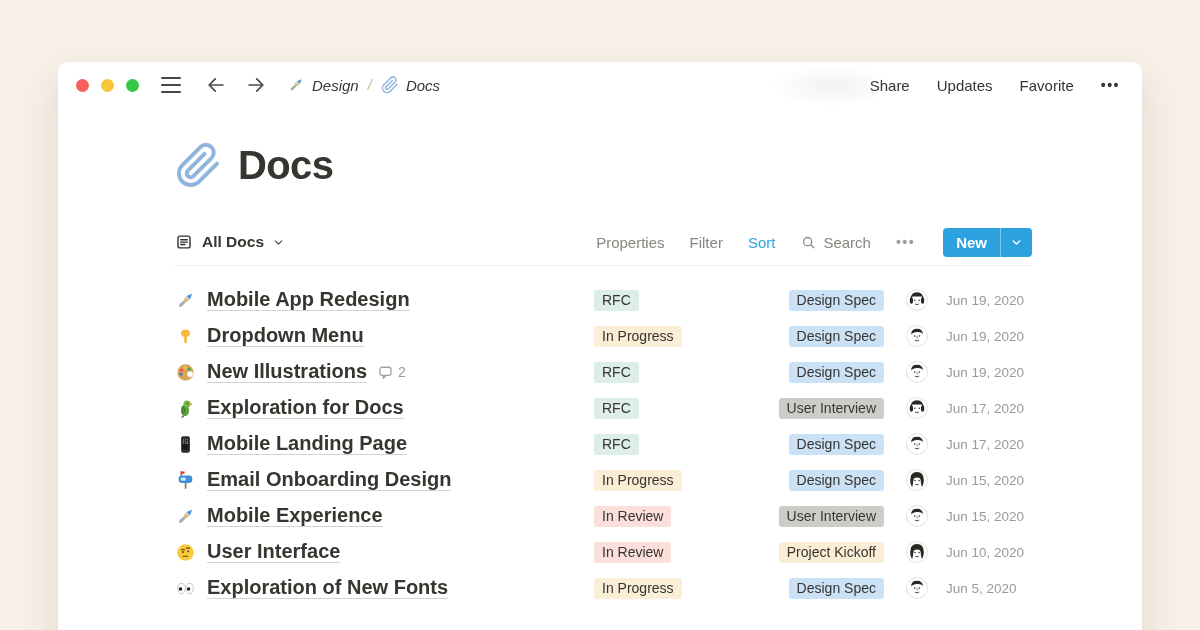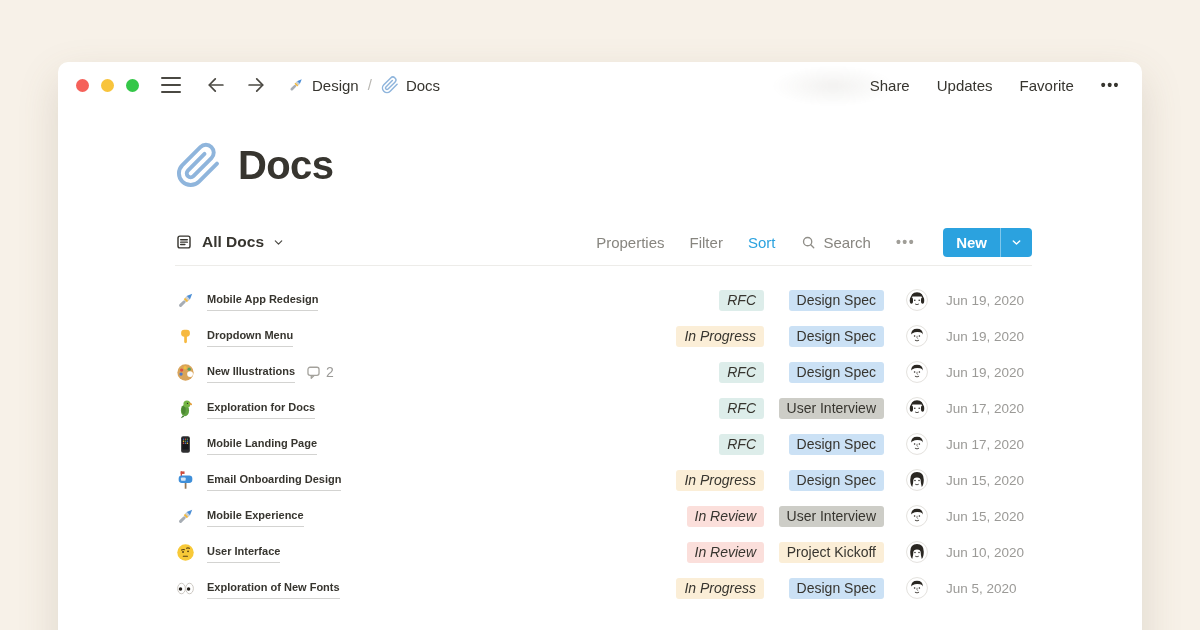--- a/index.html
+++ b/index.html
@@ -16,21 +16,21 @@
     box-shadow:0 16px 40px rgba(110,95,70,0.18);
   }
   
   .topbar { display:flex; align-items:center; height:46px; padding:0 22px 0 18px; position:relative; }
   .lights { display:flex; gap:12px; align-items:center; }
   .light { width:13px; height:13px; border-radius:50%; }
   .hamburger { margin-left:22px; width:20px; height:16px; display:flex; flex-direction:column; justify-content:space-between; cursor:pointer; }
   .hamburger i { display:block; height:2px; background:#4A4842; border-radius:1px; }
   .navbtn { margin-left:18px; width:22px; height:22px; }
   .navbtn:first-of-type { margin-left:24px; }
-  .crumbs { display:flex; gap:9px; margin-left:20px; font-size:15px; }
+  .crumbs { display:flex; gap:9px; margin-left:20px; font-size:15px;font-style:italic; }
   .crumb { display:flex; align-items:center; gap:7px; cursor:pointer; }
   .crumb-sep { color:#B9B7B2; }
   .i17 { width:18px; height:18px; display:inline-block; }
   .i17 svg, .navbtn svg, .i16 svg, .i46 svg, .i21 svg, .i12 svg, .av svg { width:100%; height:100%; display:block; }
   .tb-right { margin-left:auto; display:flex; align-items:center; gap:27px; font-size:15px; }
   .tb-right .act { cursor:pointer; }
   .dots { font-weight:700; letter-spacing:1.5px; font-size:14px; }
   .smudge { position:absolute; left:715px; top:4px; width:120px; height:40px;
     background:radial-gradient(ellipse at center, rgba(120,112,98,0.09), rgba(120,112,98,0) 72%);
     border-radius:20px; filter:blur(1px); }
@@ -52,24 +52,24 @@
   .newbtn { display:flex; align-items:stretch; height:29px; border-radius:4px; overflow:hidden; margin-left:3px; color:#fff; cursor:pointer; }
   .new-main { display:flex; align-items:center; padding:12px 13px; font-size:15px; font-weight:700; }
   .new-sep { width:1px; background:rgba(255,255,255,0.4); }
   .new-caret { display:flex; align-items:center; padding:0 10px; }
   .new-caret .i12 { opacity:1; }
   .divider { height:1px; background:#EDECE9; margin-top:8px; }
   
   .table { padding-top:16px; }
   .trow { display:flex; align-items:center; height:36px; }
   .i21 { width:21px; height:21px; flex:0 0 auto; }
-  .rtitle { margin-left:11px; font-size:11px; font-weight:600; line-height:18px;
+  .rtitle { margin-left:11px; font-size:20px; font-weight:600; line-height:18px;
             border-bottom:1px solid rgba(55,53,47,0.22); padding-bottom:2px; cursor:pointer; white-space:nowrap; }
   .rcomments { display:flex; align-items:center; gap:4px; margin-left:10px; color:#9B9A97; font-size:14px; }
-  .cell-status { margin-left:auto; width:170px; display:flex; justify-content:flex-end;font-style:italic; }
+  .cell-status { margin-left:auto; width:170px; display:flex; justify-content:flex-start; }
   .cell-type { width:120px; display:flex; justify-content:flex-end; }
   .tag { height:21px; line-height:21px; padding:0 8px; border-radius:3px; font-size:14px; color:#37352F; white-space:nowrap; cursor:pointer; }
   .av { width:22px; height:22px; margin-left:22px; flex:0 0 auto; border-radius:50%; }
   .cell-date { margin-left:18px; width:86px; font-size:13.5px; color:#9B9A97; white-space:nowrap; }
 </style>
 </head>
 <body>
 
 <div class="window">
 

